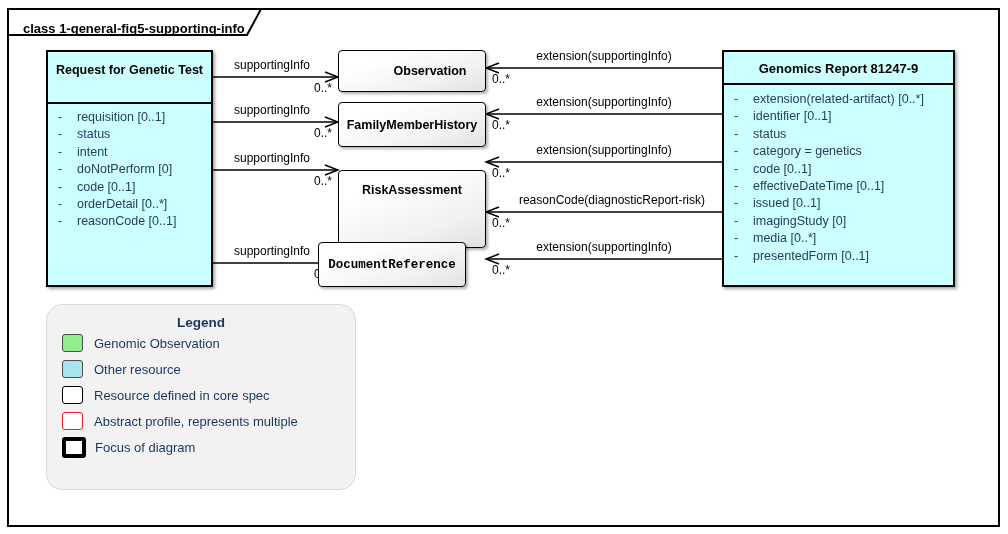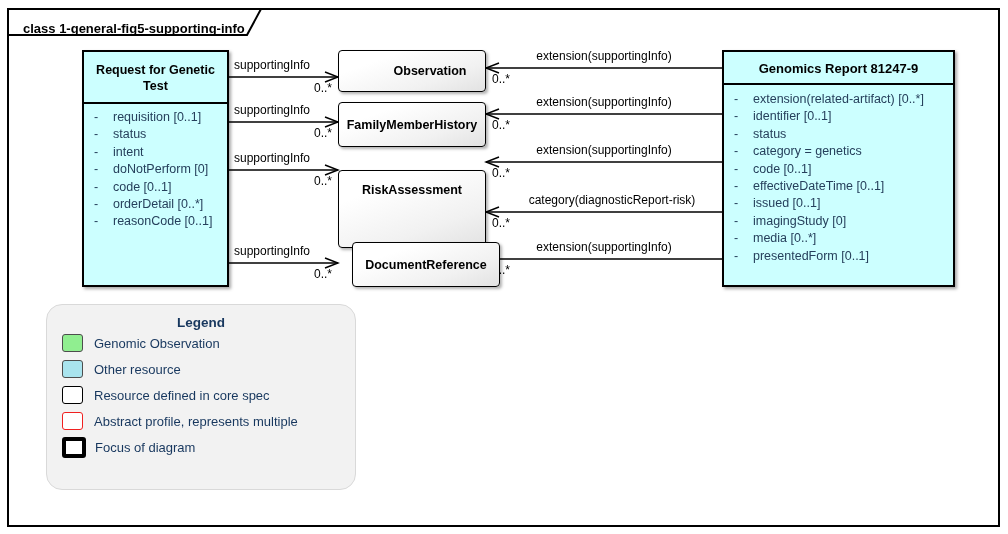--- a/index.html
+++ b/index.html
@@ -89,27 +89,27 @@
       <div class="conn-label" style="left: 272px; top: 151px;">supportingInfo</div>
       <div class="conn-mult right-align" style="left: 292px; top: 174px;">0..*</div>
       <div class="conn-label" style="left: 272px; top: 244px;">supportingInfo</div>
       <div class="conn-mult right-align" style="left: 292px; top: 267px;">0..*</div>
       <div class="conn-label" style="left: 604px; top: 49px;">extension(supportingInfo)</div>
       <div class="conn-mult" style="left: 492px; top: 72px;">0..*</div>
       <div class="conn-label" style="left: 604px; top: 95px;">extension(supportingInfo)</div>
       <div class="conn-mult" style="left: 492px; top: 118px;">0..*</div>
       <div class="conn-label" style="left: 604px; top: 143px;">extension(supportingInfo)</div>
       <div class="conn-mult" style="left: 492px; top: 166px;">0..*</div>
-      <div class="conn-label" style="left: 612px; top: 193px;">category(diagnosticReport-risk)</div>
+      <div class="conn-label" style="left: 612px; top: 193px;">reasonCode(diagnosticReport-risk)</div>
       <div class="conn-mult" style="left: 492px; top: 216px;">0..*</div>
       <div class="conn-label" style="left: 604px; top: 240px;">extension(supportingInfo)</div>
       <div class="conn-mult" style="left: 492px; top: 263px;">0..*</div>
     </div>
 
-  <div class="class-box" style="left:46px; top:50px; width:147px; height:237px;margin-left:36px;">
+  <div class="class-box" style="left:46px; top:50px; width:167px; height:237px;">
     <div class="hdr hdr-left">
       <div>Request for Genetic Test</div>
     </div>
     <div class="attrs attrs-left" id="left-attrs">
         <div class="attr">
           <span class="dash">-</span>
           <span>requisition [0..1]</span>
         </div>
         <div class="attr">
           <span class="dash">-</span>
@@ -141,21 +141,21 @@
   <div id="middle-boxes">
       <div class="mid-box" style="left: 338px; top: 50px; width: 148px; height: 42px; padding-left: 36px;">
         <span>Observation</span>
       </div>
       <div class="mid-box" style="left: 338px; top: 102px; width: 148px; height: 45px;">
         <span>FamilyMemberHistory</span>
       </div>
       <div class="mid-box align-top" style="left: 338px; top: 170px; width: 148px; height: 78px;">
         <span>RiskAssessment</span>
       </div>
-      <div class="mid-box" style="left: 352px; top: 242px; width: 148px; height: 45px;">
+      <div class="mid-box" style="left: 318px; top: 242px; width: 148px; height: 45px; font-family: Liberation Mono, monospace;">
         <span>DocumentReference</span>
       </div>
     </div>
 
   <div class="class-box" style="left:722px; top:50px; width:233px; height:237px;">
     <div class="hdr hdr-right">Genomics Report 81247-9</div>
     <div class="attrs attrs-right" id="right-attrs">
         <div class="attr">
           <span class="dash">-</span>
           <span>extension(related-artifact) [0..*]</span>

